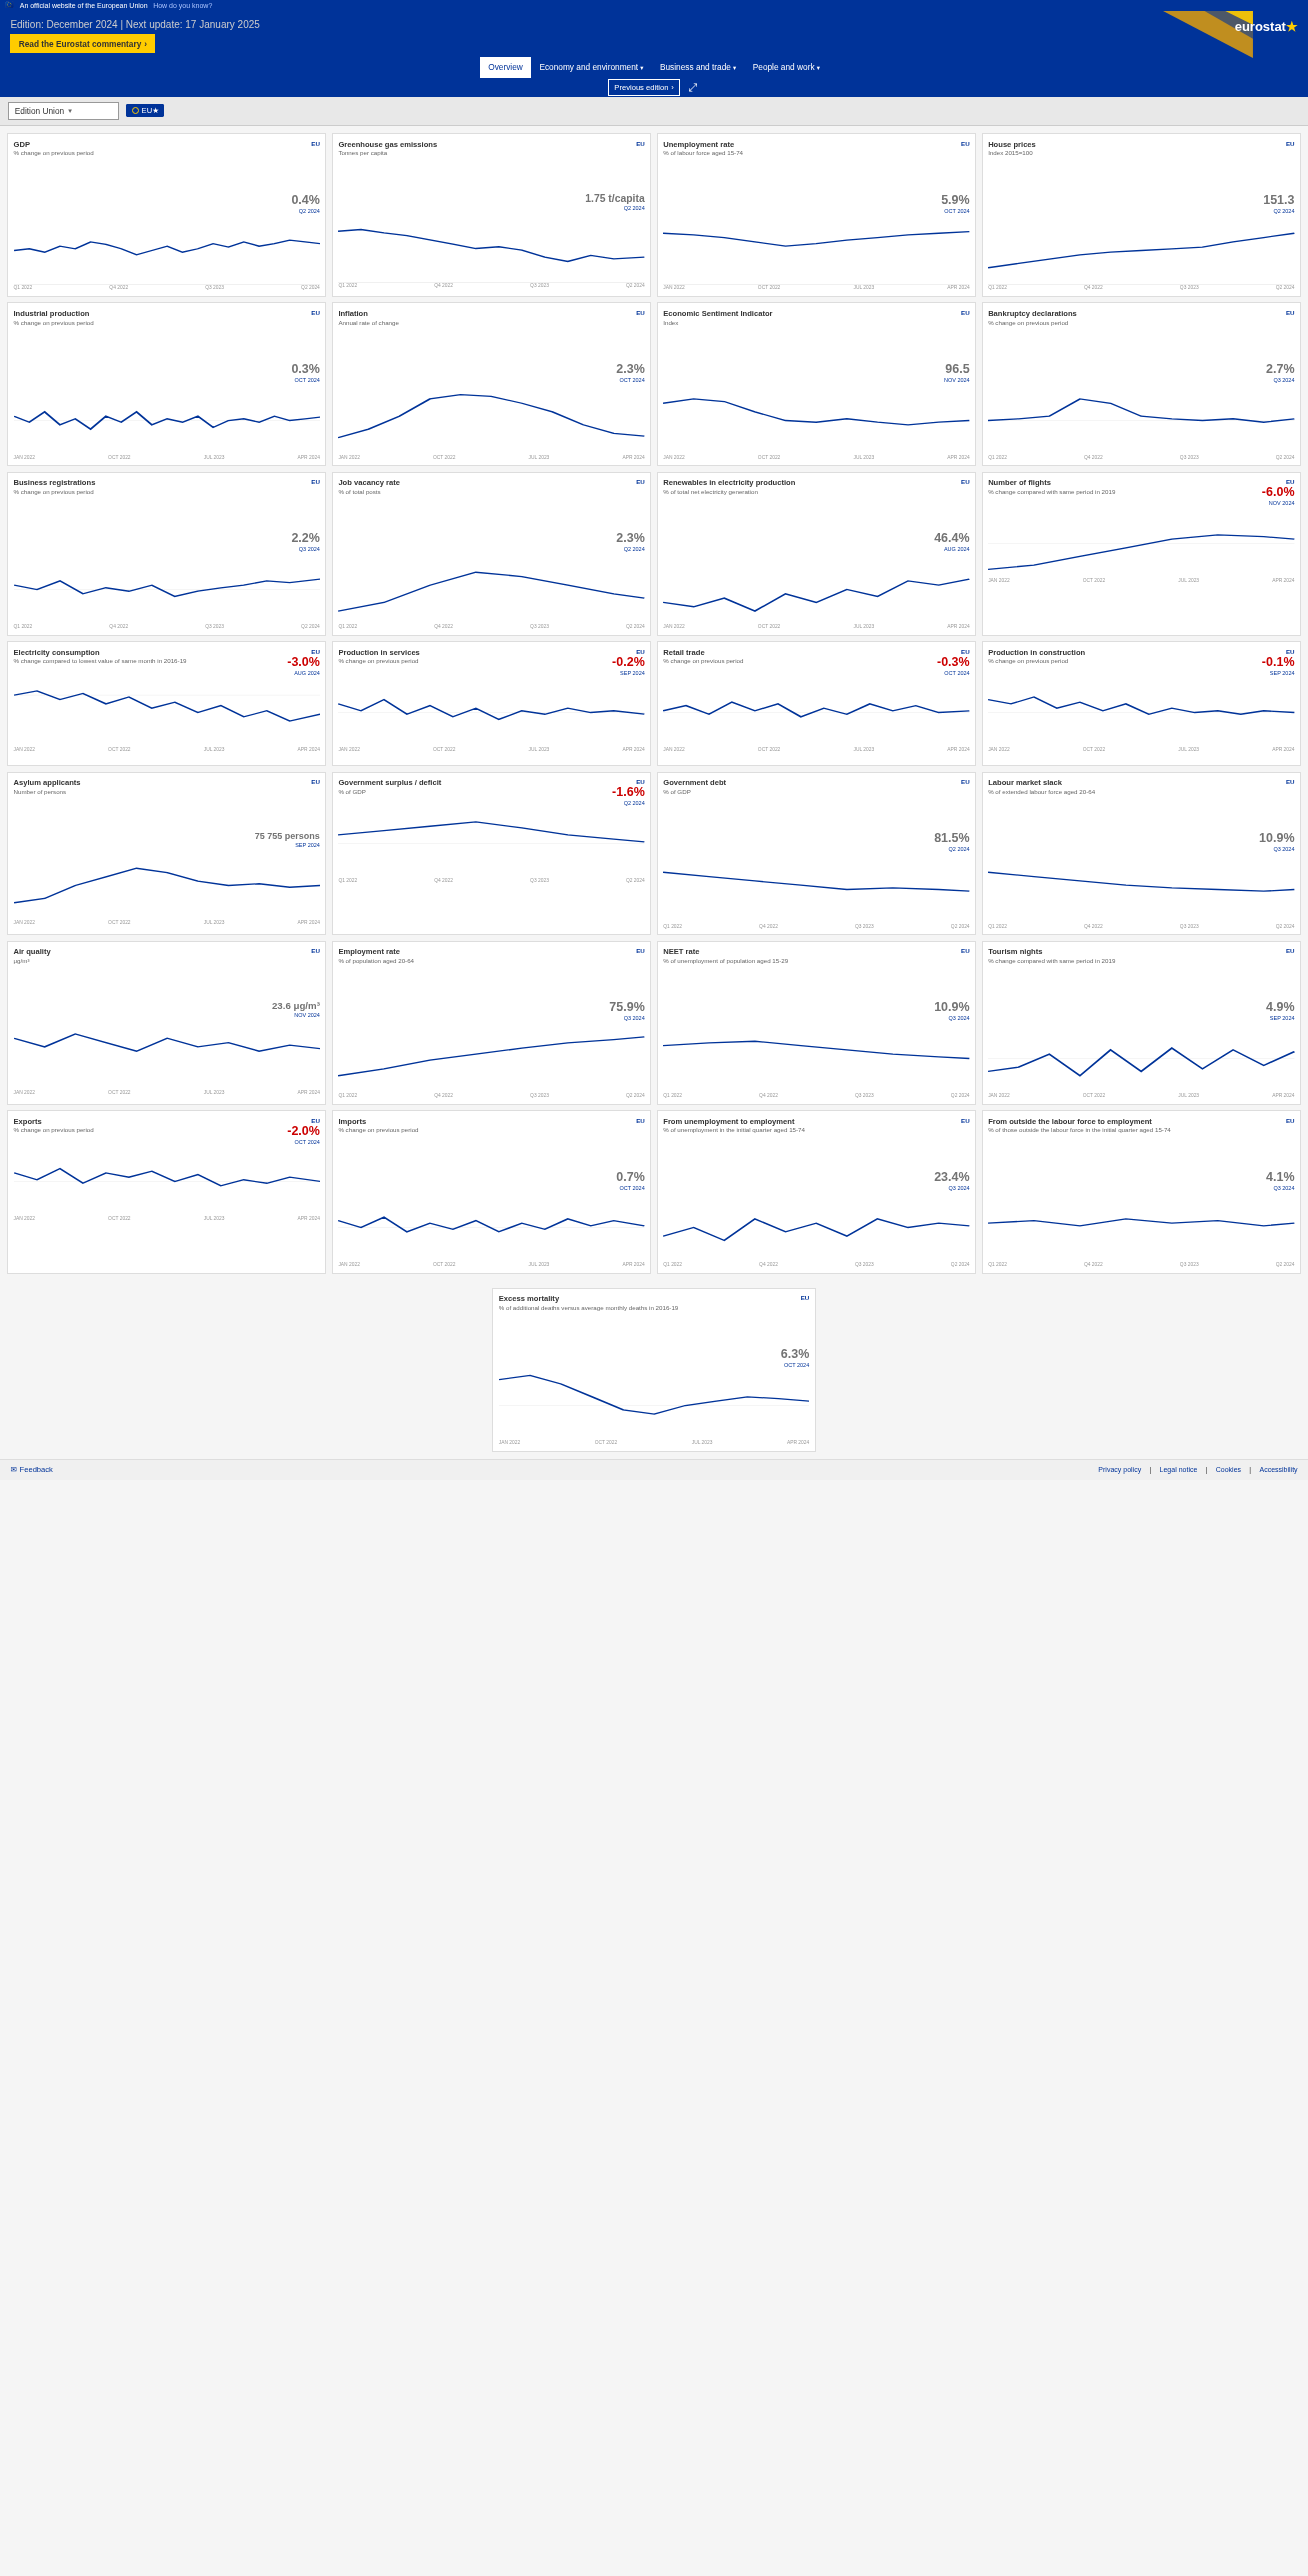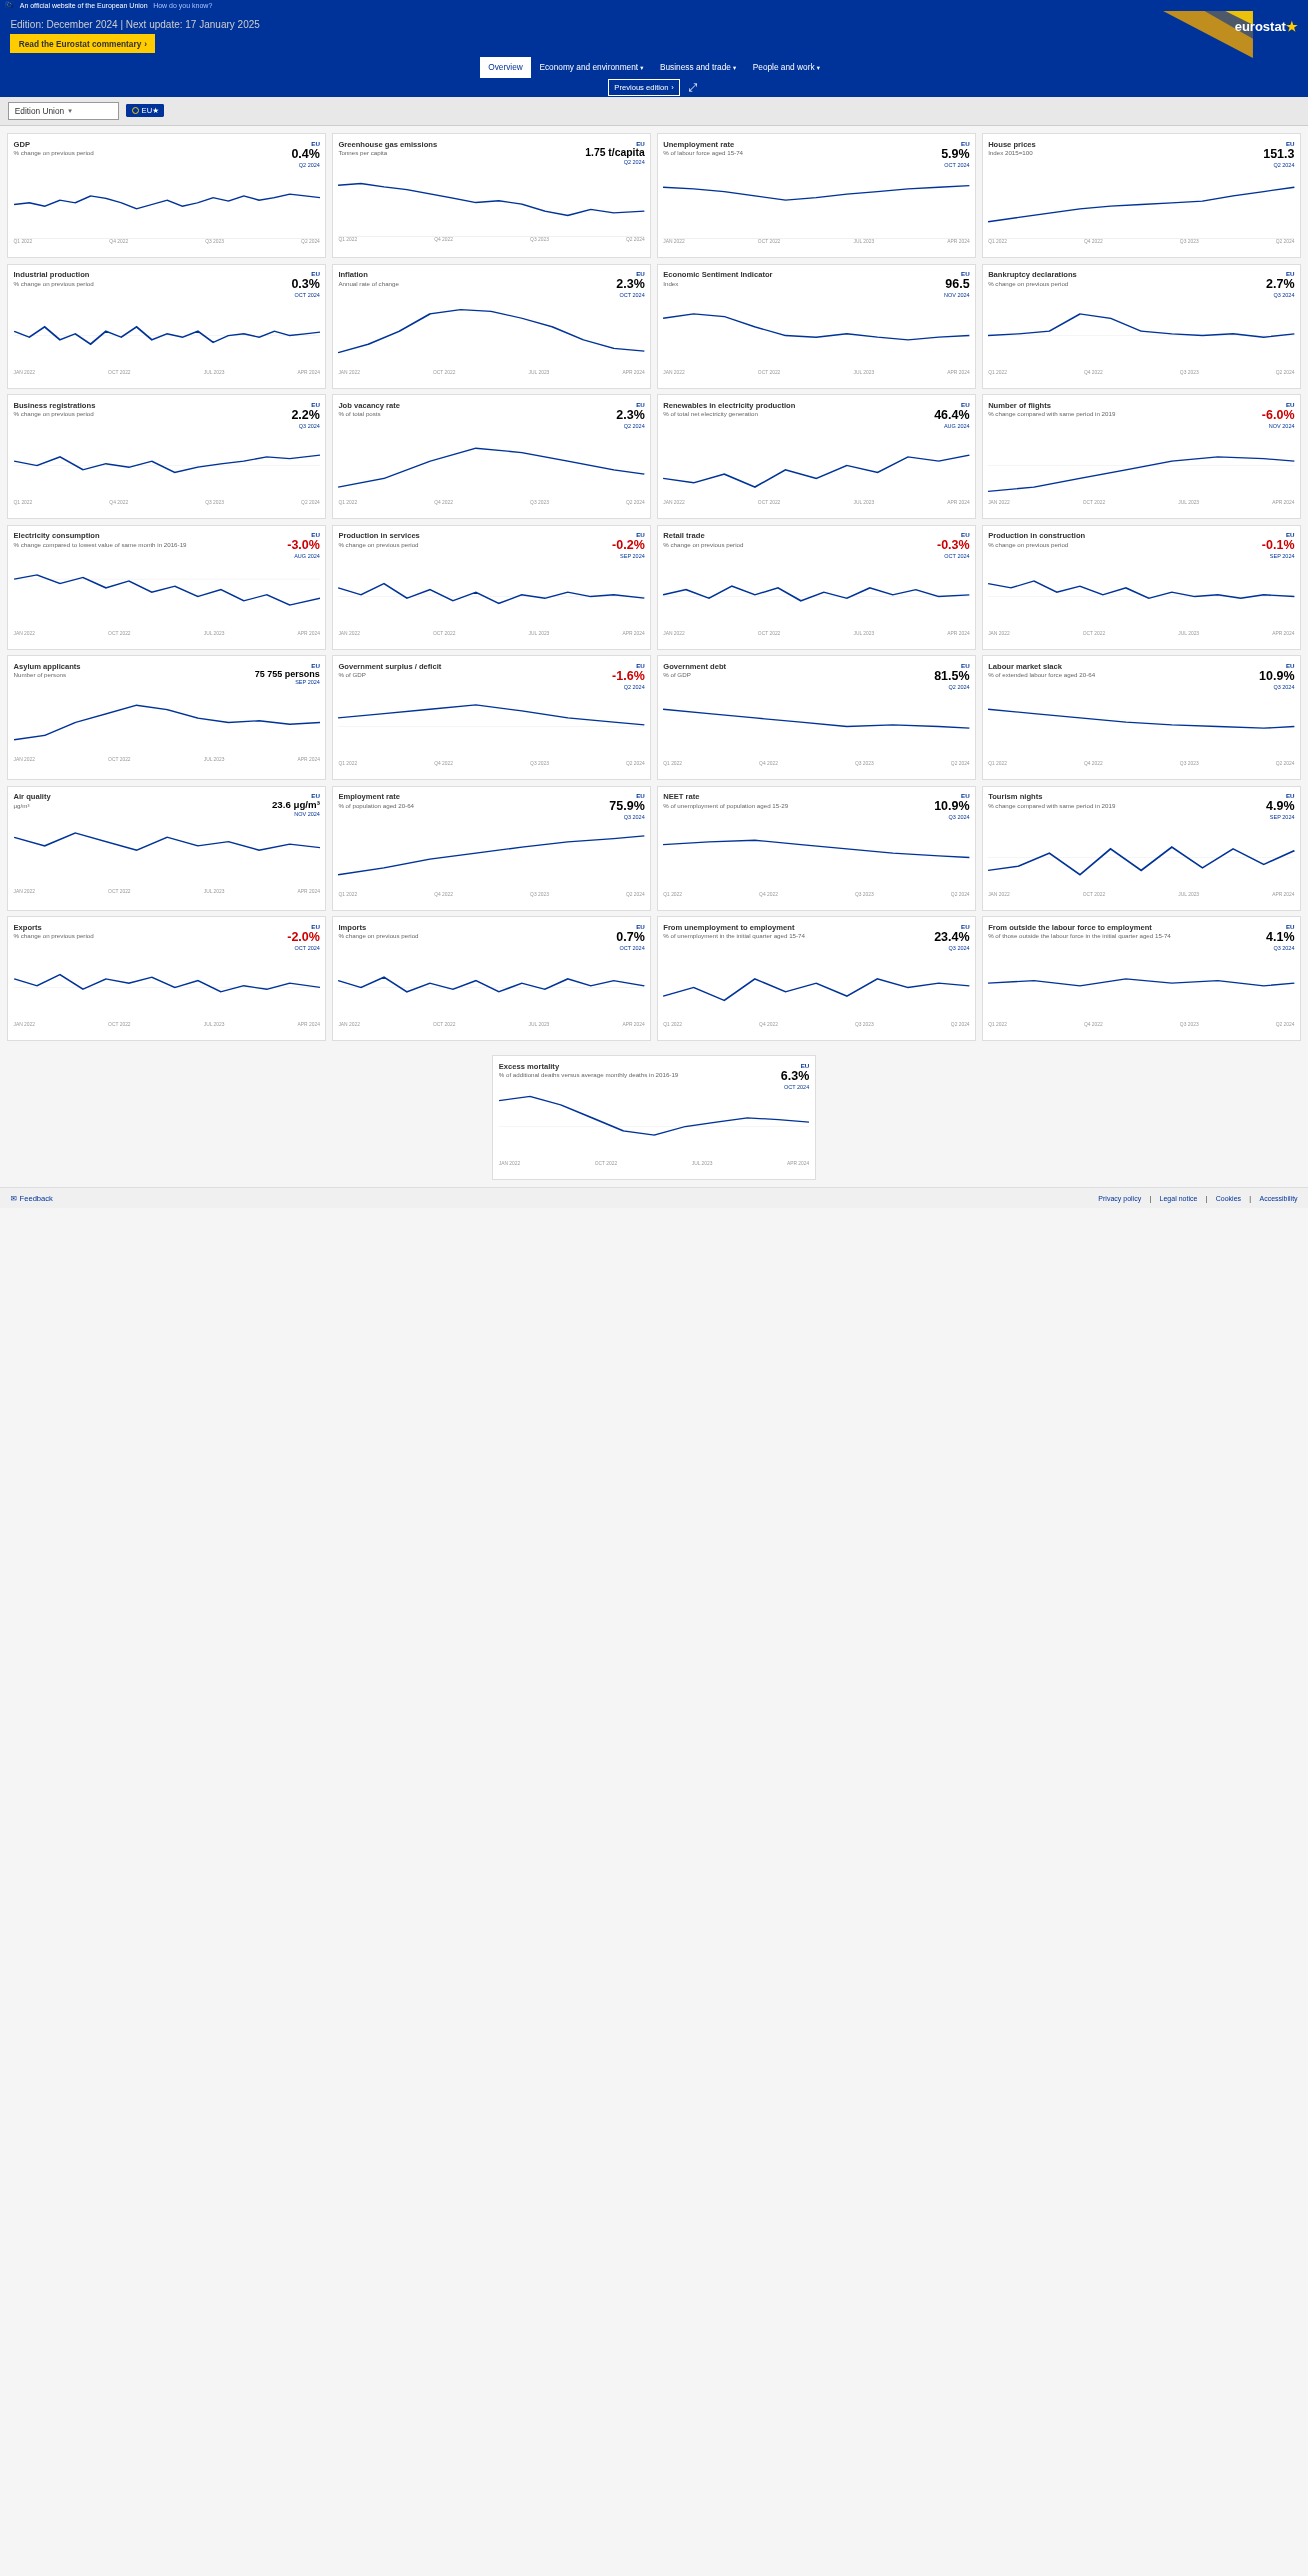--- a/index.html
+++ b/index.html
@@ -38,21 +38,21 @@
     .chart-card { background: white; border: 0.7px solid #ddd; padding: 5.5px; position: relative; min-height: 125px; }
     .card-title { font-size: 7.6px; font-weight: bold; color: #333; margin-bottom: 0.7px; }
     .card-subtitle { font-size: 6.2px; color: #666; margin-bottom: 1.4px; }
     .card-value { font-size: 12.5px; font-weight: bold; color: #003399; text-align: right; line-height: 1.2; }
     .card-date { font-size: 5.5px; color: #003399; text-align: right; }
     .card-eu-label { font-size: 6.2px; color: #003399; text-align: right; font-weight: bold; }
     .card-header { display: flex; justify-content: space-between; align-items: flex-start; }
     .card-header-left { flex: 1; }
     .card-header-right { text-align: right; }
     .value-negative { color: #cc0000; }
-    .value-positive { color: #000000; }
+    .value-positive { color: #737373; margin-top: 46px; }
     
     
     .chart-area { width: 100%; height: 69px; margin-top: 2.8px; }
     svg { width: 100%; height: 100%; }
     
     
     .footer { background: #f0f0f0; border-top: 0.7px solid #ddd; padding: 5.5px 10.4px; display: flex; align-items: center; justify-content: space-between; }
     .feedback-link { color: #003399; font-size: 7.6px; text-decoration: none; display: flex; align-items: center; gap: 2.8px; }
     .footer-links { display: flex; gap: 8.3px; font-size: 7px; }
     .footer-link { color: #003399; text-decoration: none; }

